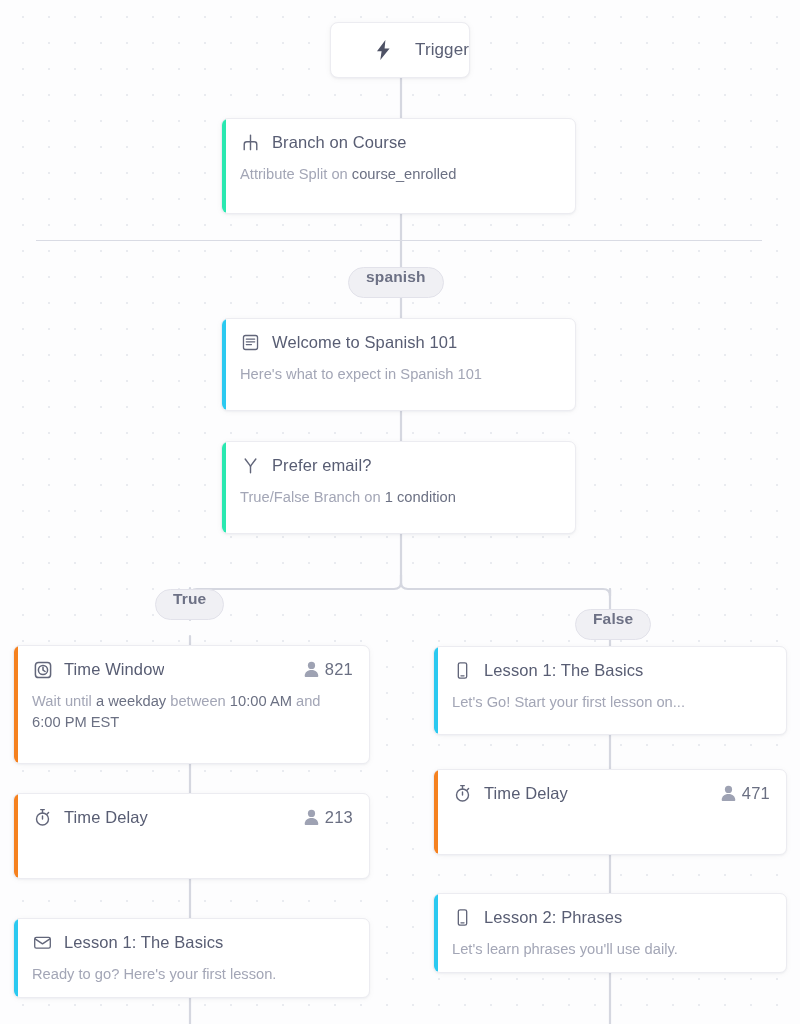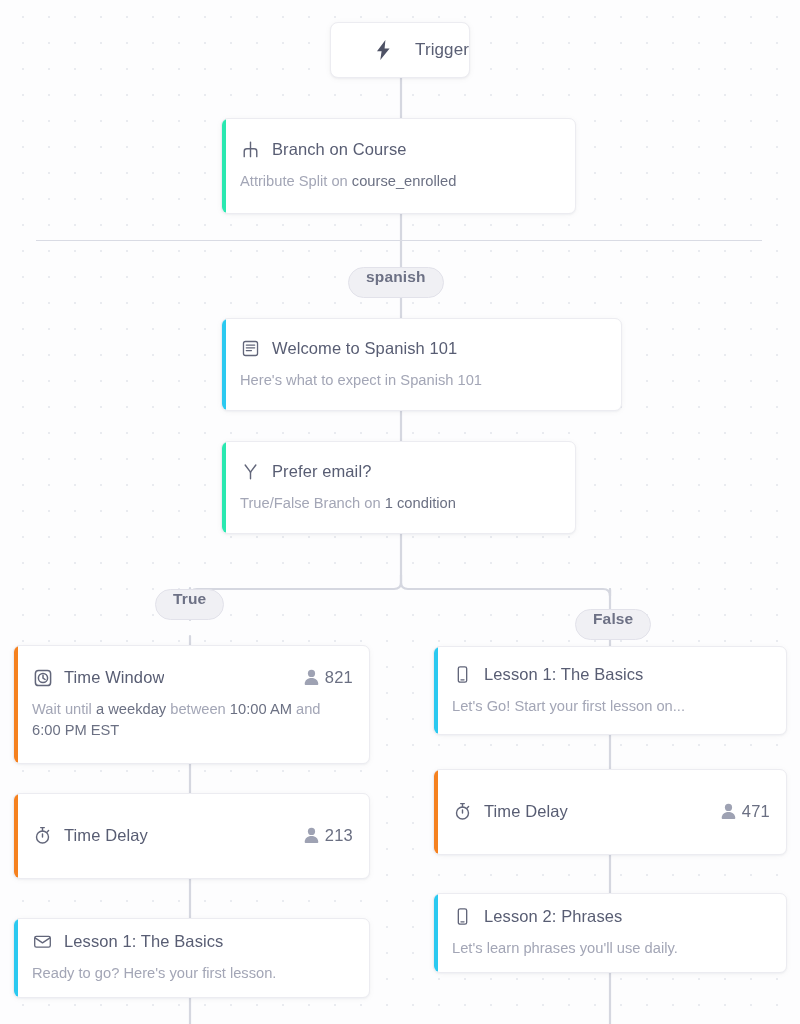--- a/index.html
+++ b/index.html
@@ -49,21 +49,20 @@
 
   
   .node {
     position: absolute;
     background: #ffffff;
     border: 1px solid #ececf1;
     border-radius: 7px;
     box-shadow: 0 1px 2px rgba(30,35,60,0.045), 0 1px 7px rgba(30,35,60,0.035);
     overflow: hidden;
     display: flex;
-    align-items: center;
   }
 
   .accent {
     width: 4px;
     flex: 0 0 4px;
     align-self: stretch;
   }
 
   .node-body {
     flex: 1 1 auto;
@@ -244,21 +243,21 @@
         <span class="node-title">Branch on Course</span>
       </div>
       <div class="node-sub"><span>Attribute Split on </span><b>course_enrolled</b></div>
     </div>
   </div>
 
   <div class="pill" style="left:348px; top:267px;">
     <span>spanish</span>
   </div>
 
-  <div class="node" style="left:221px; top:318px; width:401px; height:93px;">
+  <div class="node" style="left:221px; top:318px; width:355px; height:93px;">
     <div class="accent" style="background:#2bc9f0;"></div>
     <div class="node-body">
       <div class="node-head">
         <span class="node-icon">
           <svg width="19" height="19" viewBox="0 0 20 20" fill="none" stroke="currentColor" stroke-width="1.4">
             <rect x="2.6" y="2.6" width="14.8" height="14.8" rx="2.2"></rect>
             <path d="M5.6 6.4 h8.8 M5.6 9.3 h8.8 M5.6 12.2 h5.4" stroke-linecap="round"></path>
           </svg>
         </span>
         <span class="node-title">Welcome to Spanish 101</span>

